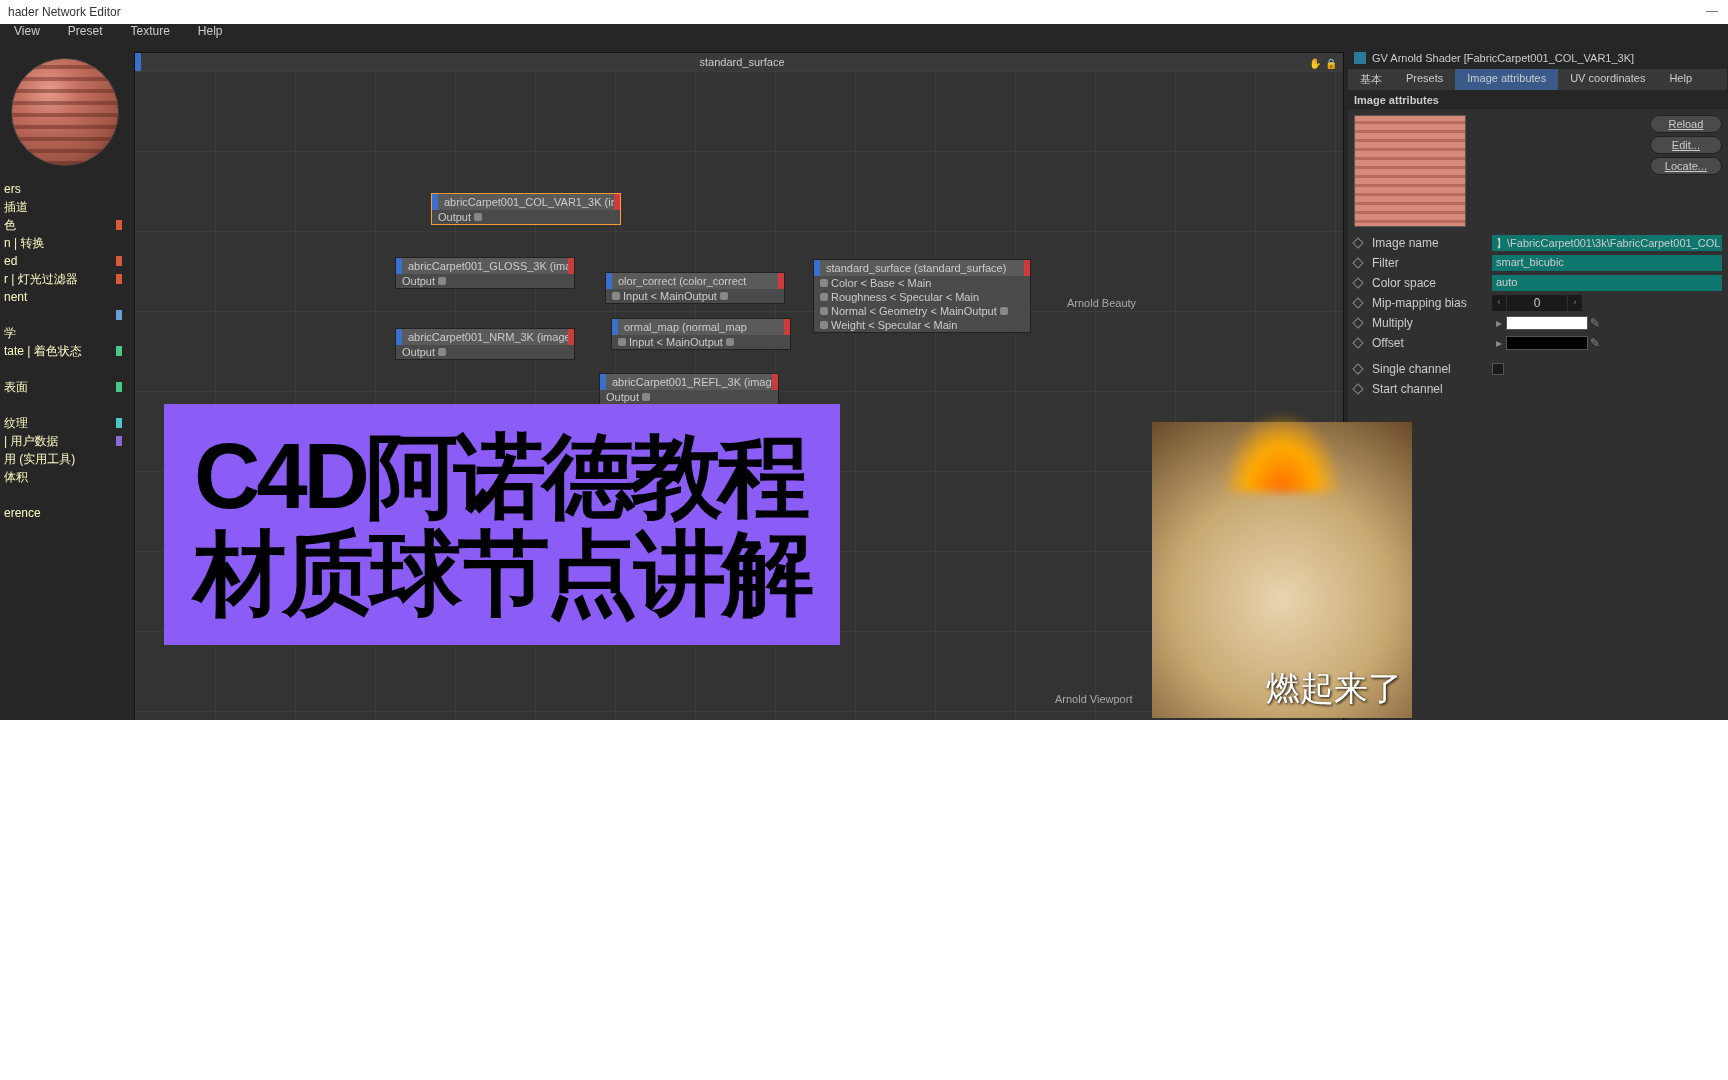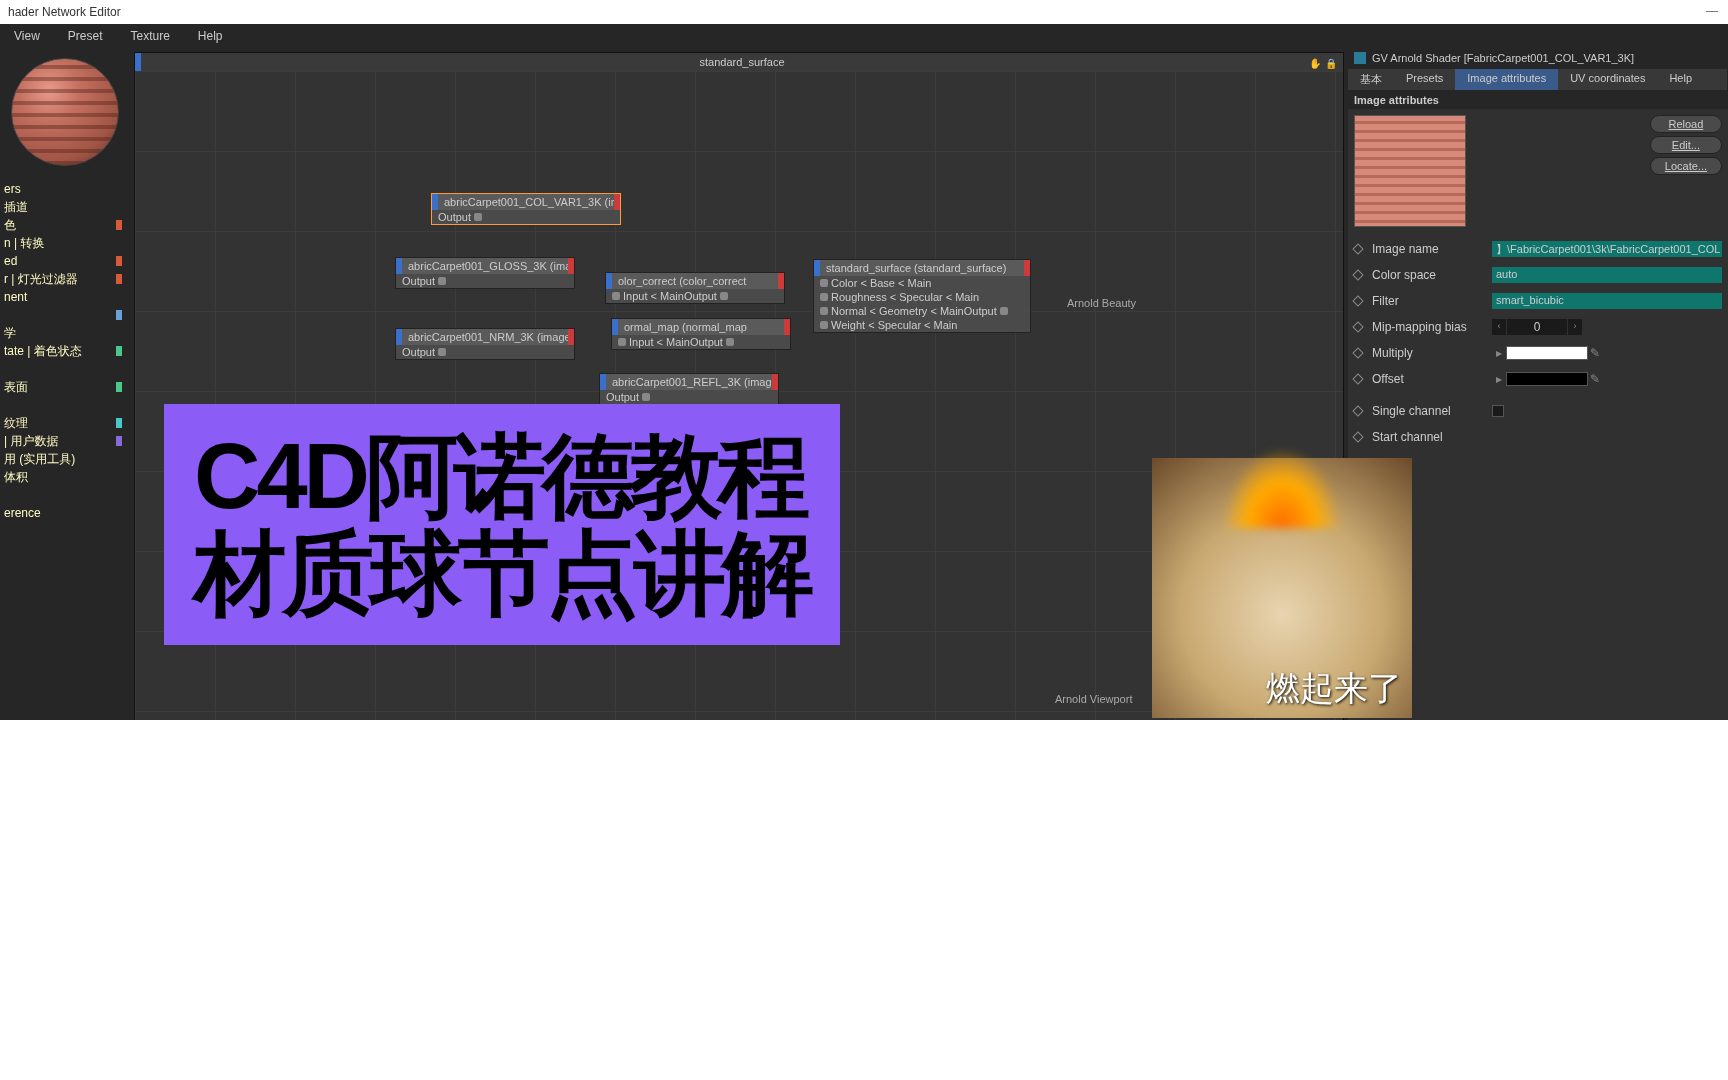--- a/index.html
+++ b/index.html
@@ -1,18 +1,18 @@
 <!DOCTYPE html>
 <html><head>
 <meta charset="utf-8">
 <style>
 * { margin:0; padding:0; box-sizing:border-box; font-family:"Segoe UI",Arial,sans-serif; }
 body { background:#f0f0f0; width:1728px; height:1080px; overflow:hidden; position:relative; }
 .titlebar { background:#fff; height:24px; display:flex; align-items:center; padding:0 8px; font-size:12px; color:#333; }
-.menubar { background:#262626; height:24px; display:flex; align-items:center; color:#ccc; font-size:12px; }
+.menubar { background:#262626; height:24px; display:flex; color:#ccc; font-size:12px; }
 .menubar span { padding:0 14px; cursor:pointer; }
 .main { display:flex; height:calc(100% - 48px); background:#262626; }
 .left-panel { width:130px; background:#262626; color:#fef9c3; font-size:12px; display:flex; flex-direction:column; }
 .preview-ball { width:108px; height:108px; margin:10px auto; border-radius:50%;
   background:radial-gradient(circle at 35% 30%, #e89a8a 0%, #c47060 30%, #a05545 70%, #5a2f28 100%);
   border:1px solid #444; position:relative; overflow:hidden; }
 .preview-ball::before { content:""; position:absolute; inset:0; background:
   repeating-linear-gradient(0deg, rgba(80,30,20,.4) 0 4px, transparent 4px 12px);
   border-radius:50%; }
 .left-list { padding:4px 0; }
@@ -41,36 +41,36 @@
 .tabs .tab { padding:3px 12px; background:#383838; margin:1px 0; cursor:pointer; }
 .tabs .tab.active { background:#3a5a8a; }
 .section-head { background:#262626; padding:3px 6px; font-weight:bold; font-size:11px; }
 .img-attr-body { display:flex; padding:6px; gap:12px; }
 .tex-preview { width:112px; height:112px; background:
   repeating-linear-gradient(0deg,#d88a7a 0 3px,#b86a5a 3px 6px,#d88a7a 6px 9px);
   border:1px solid #555; }
 .btn-col { display:flex; flex-direction:column; gap:3px; margin-left:auto; }
 .btn-col button { background:#4a4a4a; border:1px solid #222; border-radius:10px; color:#ccc;
   font-size:11px; padding:2px 14px; cursor:pointer;text-decoration:underline; }
-.attr-row { display:flex; align-items:center; height:20px; padding:0 6px;margin-top:6px; }
+.attr-row { display:flex; align-items:center; height:20px; padding:0 6px; }
 .attr-row .diamond { width:8px; height:8px; border:1px solid #888; transform:rotate(45deg); margin-right:10px; }
 .attr-row .lbl { width:120px; }
 .attr-row .val { flex:1; background:#0f766e; padding:1px 4px; height:16px; font-size:11px; overflow:hidden; white-space:nowrap; }
 .attr-row .spin { display:flex; align-items:center; }
 .attr-row .spin .ar { width:14px; height:16px; background:#1a1a1a; text-align:center; line-height:14px; font-size:9px; color:#888; cursor:pointer; }
 .attr-row .spin .num { width:60px; text-align:center; background:#1a1a1a; height:16px; line-height:16px; margin:0 1px; }
 .attr-row .arrow { width:14px; text-align:center; color:#888; }
 .attr-row .color-chip { width:82px; height:14px; border:1px solid #555; }
 .attr-row .pick { width:14px; text-align:center; color:#888; }
 .attr-row .check { width:12px; height:12px; background:#1a1a1a; border:1px solid #555; }
 
 .overlay-text { position:absolute; background:#8b5cf6; padding:24px 30px; }
 .overlay-text div { font-size:92px; font-weight:900; letter-spacing:-4px; line-height:1.05;
   font-family:"Microsoft YaHei","Heiti SC",sans-serif; }
-.dog { position:absolute; width:260px; height:260px; right:316px; bottom:362px;
+.dog { position:absolute; width:260px; height:296px; right:316px; bottom:362px;
   background:radial-gradient(circle at 50% 60%,#e8d4b0 0%,#c8a870 50%,#6a4a2a 100%); }
 .dog .flame { position:absolute; top:-10px; left:50%; transform:translateX(-50%); width:120px; height:80px;
   background:radial-gradient(ellipse at 50% 100%,#ff6a00 0%,#ffaa00 40%,transparent 70%); filter:blur(4px); }
 .dog .txt { position:absolute; bottom:6px; right:10px; color:#fff; font-size:34px;
   font-family:"Microsoft YaHei",sans-serif; text-shadow:1px 1px 3px #000; }
 .bigwhite { position:absolute; left:0; right:0; bottom:0; height:360px; background:#fff; }
 .win-ctrl { position:absolute; right:10px; top:4px; display:flex; gap:18px; font-size:12px; color:#666; }
 </style>
 </head>
 <body>
@@ -266,27 +266,27 @@
       </div>
     </div>
 
     <div class="attr-row">
       <span class="diamond"></span>
       <span class="lbl">Image name</span>
       <span class="val">】\FabricCarpet001\3k\FabricCarpet001_COL</span>
     </div>
     <div class="attr-row">
       <span class="diamond"></span>
+      <span class="lbl">Filter</span>
+      <span class="val">smart_bicubic</span>
+    </div>
+    <div class="attr-row">
+      <span class="diamond"></span>
       <span class="lbl">Color space</span>
       <span class="val">auto</span>
-    </div>
-    <div class="attr-row">
-      <span class="diamond"></span>
-      <span class="lbl">Filter</span>
-      <span class="val">smart_bicubic</span>
     </div>
     <div class="attr-row">
       <span class="diamond"></span>
       <span class="lbl">Mip-mapping bias</span>
       <div class="spin">
         <span class="ar">‹</span>
         <span class="num">0</span>
         <span class="ar">›</span>
       </div>
     </div>

